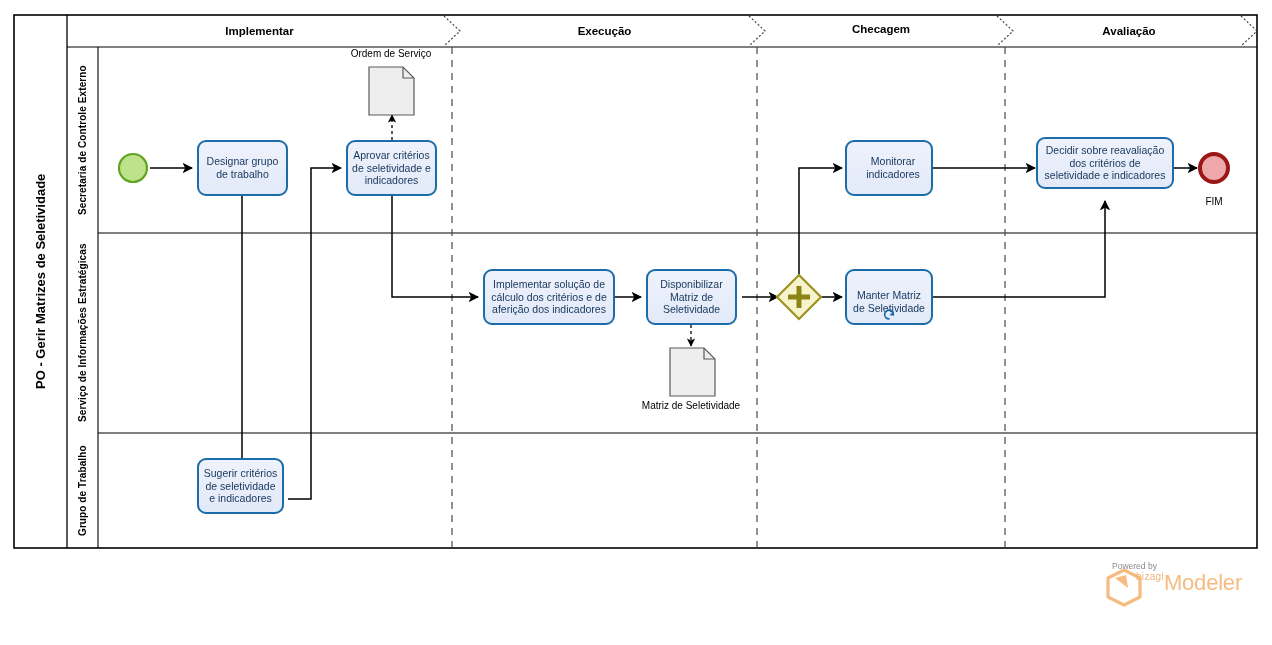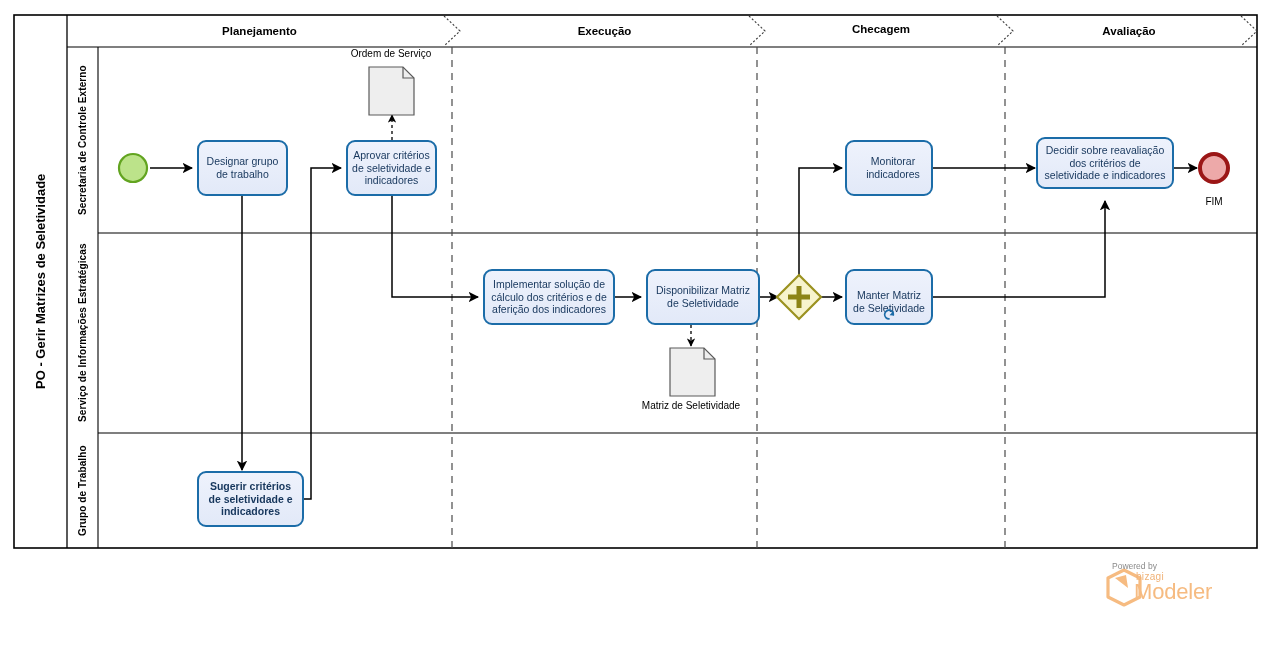--- a/index.html
+++ b/index.html
@@ -120,21 +120,20 @@
     margin-left: 22px;
     margin-bottom: 1px;
   }
   .brand-row {
     display: flex;
     align-items: center;
     gap: 4px;
   }
   .brand-words {
     display: flex;
-    flex-direction: column;
     line-height: 1;
   }
   .brand-bizagi {
     font-size: 10px;
     color: #f0b277;
     letter-spacing: 0.3px;
     margin-bottom: -1px;
     margin-left: 2px;
   }
   .brand-modeler {
@@ -238,42 +237,42 @@
       <path d="M 1115 578 L 1128 588 L 1126 575 Z" fill="#f6bb81"></path>
     </g>
   </svg>
 
   <div class="pool-label" style="left:14px; top:15px; width:53px; height:533px;">PO - Gerir Matrizes de Seletividade</div>
 
   <div class="lane-label" style="left:67px; top:47px; width:31px; height:186px;">Secretaria de Controle Externo</div>
   <div class="lane-label" style="left:67px; top:233px; width:31px; height:200px;">Serviço de Informações Estratégicas</div>
   <div class="lane-label" style="left:67px; top:433px; width:31px; height:115px;">Grupo de Trabalho</div>
 
-  <div class="phase-label" style="left:67px; top:17px; width:385px; height:28px;">Planejamento</div>
+  <div class="phase-label" style="left:67px; top:17px; width:385px; height:28px;">Implementar</div>
   <div class="phase-label" style="left:452px; top:17px; width:305px; height:28px;">Execução</div>
   <div class="phase-label" style="left:757px; top:17px; width:248px; height:24px;">Checagem</div>
   <div class="phase-label" style="left:1005px; top:17px; width:248px; height:28px;">Avaliação</div>
 
   <div class="task" style="left:197px; top:140px; width:91px; height:56px;">
     <span>Designar grupo de trabalho</span>
   </div>
 
   <div class="task" style="left:346px; top:140px; width:91px; height:56px;">
     <span>Aprovar critérios de seletividade e indicadores</span>
   </div>
 
-  <div class="task" style="left:197px; top:471px; width:107px; height:56px;font-weight:bold;">
+  <div class="task" style="left:197px; top:458px; width:87px; height:56px;">
     <span>Sugerir critérios de seletividade e indicadores</span>
   </div>
 
   <div class="task" style="left:483px; top:269px; width:132px; height:56px;">
     <span>Implementar solução de cálculo dos critérios e de aferição dos indicadores</span>
   </div>
 
-  <div class="task" style="left:646px; top:269px; width:114px; height:56px;">
+  <div class="task" style="left:646px; top:269px; width:91px; height:56px;">
     <span>Disponibilizar Matriz de Seletividade</span>
   </div>
 
   <div class="task" style="left:845px; top:140px; width:88px; height:56px;padding-left:12px;">
     <span>Monitorar indicadores</span>
   </div>
 
   <div class="task has-marker" style="left:845px; top:269px; width:88px; height:56px;">
     <span>Manter Matriz de Seletividade</span>
     <svg class="loop-marker" viewBox="0 0 16 16">

